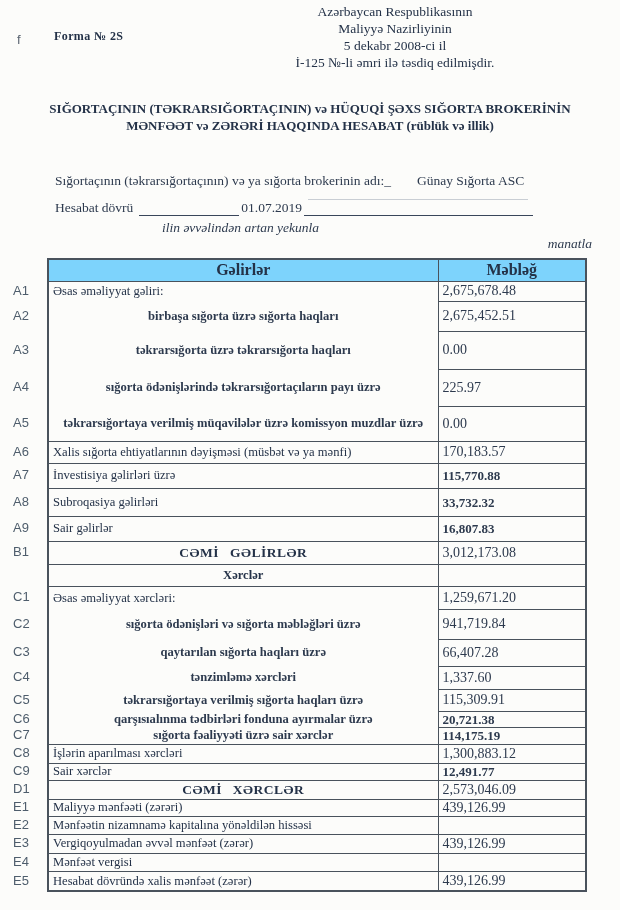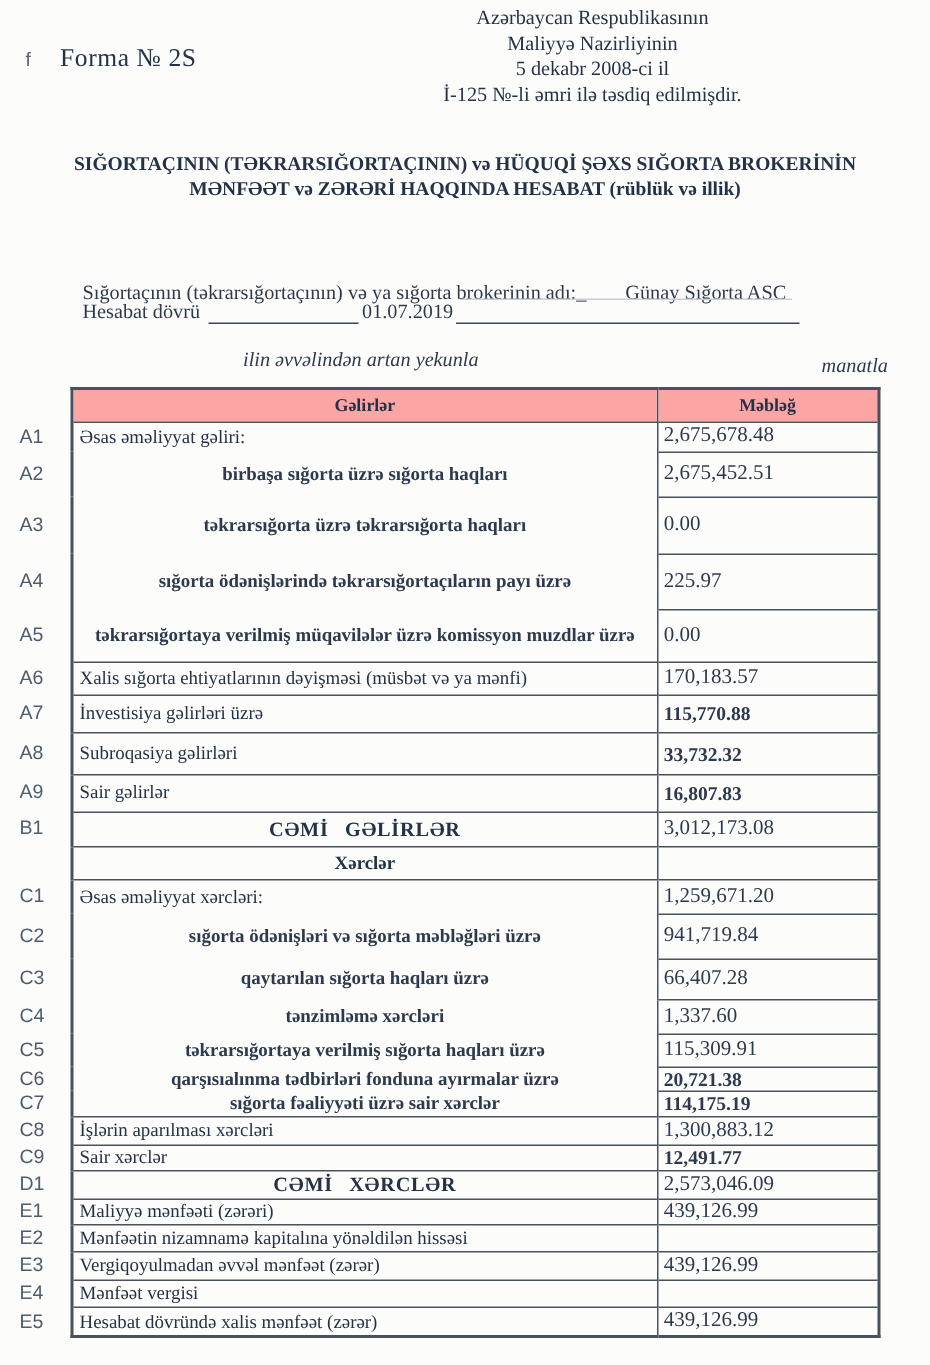--- a/index.html
+++ b/index.html
@@ -10,47 +10,47 @@
   }
   html,body{margin:0;padding:0;}
   body{background:#e9e9e7;}
   .page{
     position:relative; width:620px; height:910px; margin:0 auto;
     background:var(--paper); color:var(--ink);
     font-family:"Liberation Serif", serif; overflow:hidden;
   }
   .note-f{position:absolute; left:17px; top:32px;
     font-family:"Liberation Sans", sans-serif; font-size:13px; color:#5a6470;}
-  .form-number{position:absolute; left:40px; top:29px;
-    font-size:17px; font-weight:normal; letter-spacing:.4px; color:var(--ink-bold);}
+  .form-number{position:absolute; left:54px; top:29px;
+    font-size:12px; font-weight:bold; letter-spacing:.4px; color:var(--ink-bold);}
   .approval{position:absolute; left:228px; top:3px; width:334px; text-align:center;
     font-weight:normal; font-size:13.5px; line-height:17px; color:var(--ink-bold);}
   .title{position:absolute; left:18px; top:100px; width:584px; text-align:center;
     font-weight:bold; font-size:13px; line-height:17px; color:var(--ink-bold);}
-  .insurer-line{position:absolute; left:55px; top:187px; font-size:13.5px;
+  .insurer-line{position:absolute; left:55px; top:173px; font-size:13.5px;
     display:flex; gap:26px; white-space:nowrap;}
   .faint-underline{position:absolute; left:308px; top:178px; width:220px; height:21px;
     border-bottom:1px solid #c9ced4;}
   .period-line{position:absolute; left:55px; top:200px; width:478px;
     display:flex; align-items:flex-start; font-size:13.5px;}
   .uline{border-bottom:1px solid #39465a; height:15px; display:inline-block;}
   .u1{width:100px; margin-left:6px;}
   .u2{flex:1;}
   .period-line .date{padding:0 2px;}
-  .period-note{position:absolute; left:162px; top:232px;
+  .period-note{position:absolute; left:162px; top:220px;
     font-style:italic; font-size:13.5px;}
   .currency-note{position:absolute; right:28px; top:236px;
     font-style:italic; font-size:13.5px;}
 
   table.report{position:absolute; left:10px; top:258px; width:576px;
     table-layout:fixed; border-collapse:collapse;}
   col.c-code{width:38px;} col.c-desc{width:390px;} col.c-val{width:148px;}
   .report th,.report td{padding:0 4px; vertical-align:middle; line-height:1.12; overflow:hidden;}
   .report th.desc,.report th.val{
-    background:#fca5a5; font-size:12px; font-weight:bold; text-align:center;
+    background:#7dd3fc; font-size:16px; font-weight:bold; text-align:center;
     color:var(--ink-bold);
     border:1px solid var(--bc); border-top:2px solid var(--bc);}
   .report th.desc{border-left:2px solid var(--bc);}
   .report th.val{border-right:2px solid var(--bc);}
   .report th.code,.report td.code{border:none; background:transparent;
     font-family:"Liberation Sans", sans-serif; font-size:13px; color:#4e5d6c;
     text-align:left; padding-left:3px; vertical-align:middle;}
   .report td.desc{
     font-size:12.6px; border-left:2px solid var(--bc); border-right:1px solid var(--bc);
     border-top:1px solid var(--bc);}

